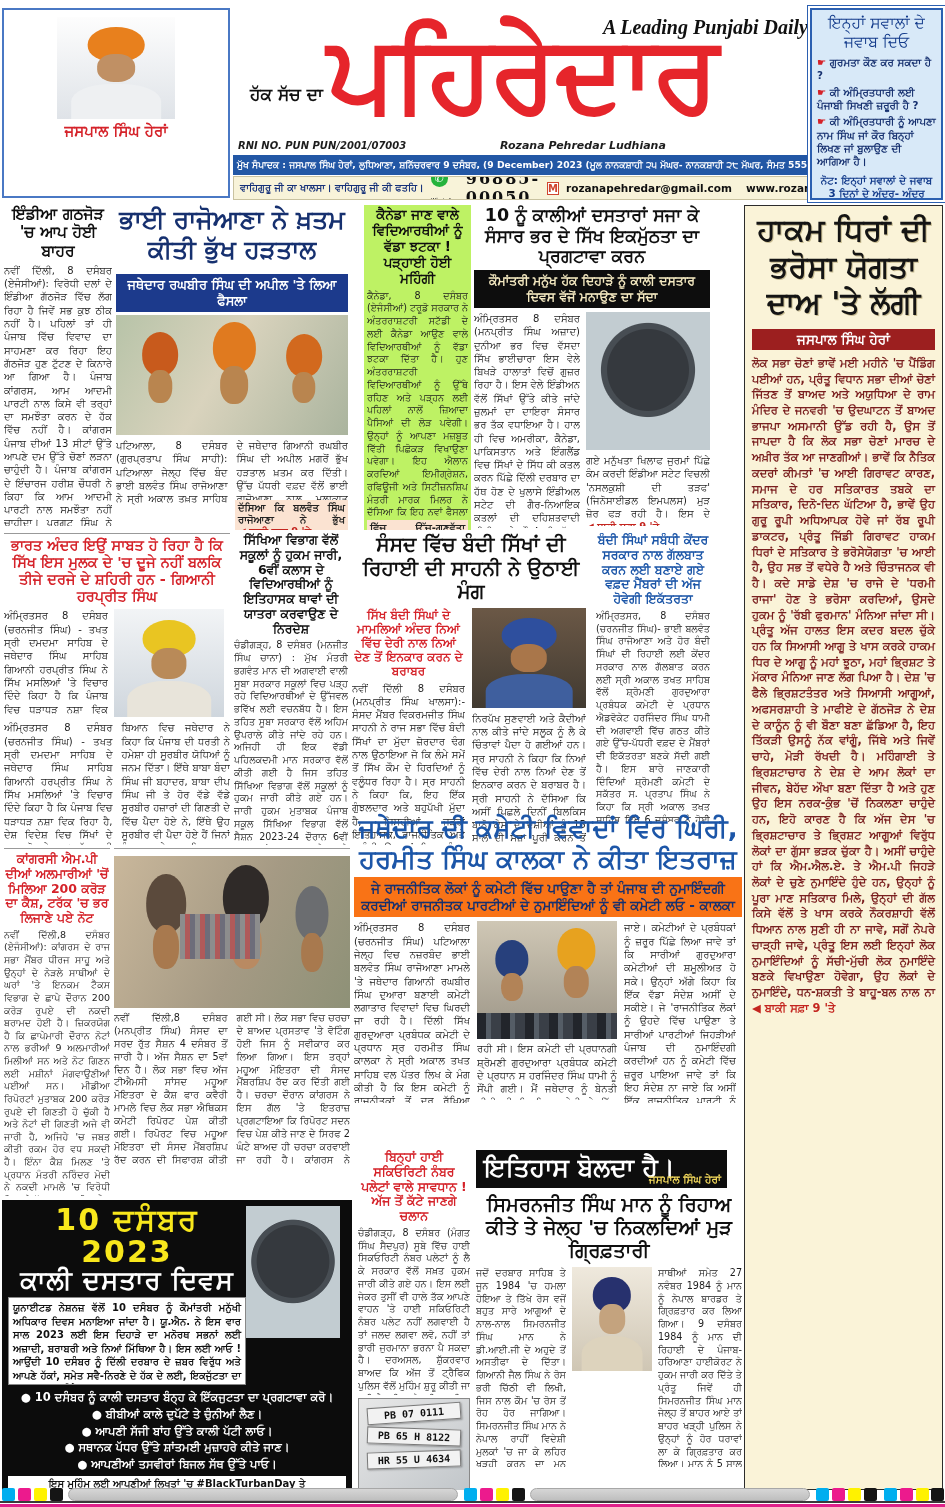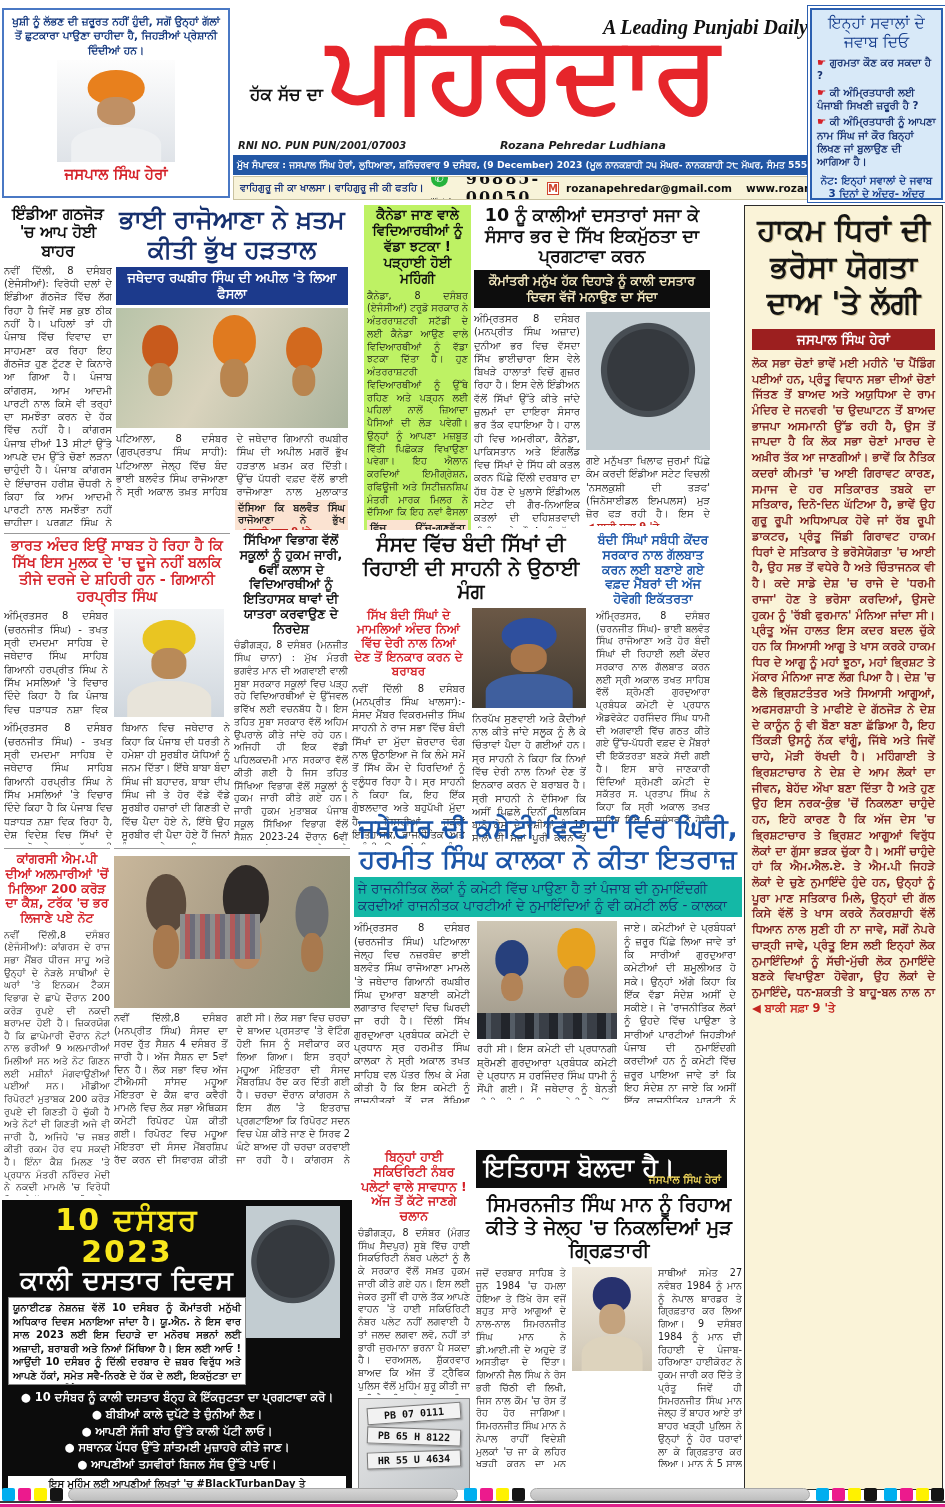--- a/index.html
+++ b/index.html
@@ -44,21 +44,21 @@
 .gmail{width:18px;height:13px;background:#fff;border:1px solid #d0452f;color:#d0452f;font-size:10px;font-weight:bold;line-height:12px;text-align:center}
 .email,.web{font-size:10.5px;font-weight:bold;color:#101010;white-space:nowrap}
 .qsbox{left:810px;top:8px;width:133px;height:192px;background:#d8e9f8;border:2px solid #2b5fb0;outline:1px solid #2b5fb0;outline-offset:2px;padding:4px 5px;overflow:hidden}
 .qs-title{font-size:15.5px;font-weight:normal;color:#123a8a;text-align:center;line-height:1.25}
 .qs-item{font-size:10.3px;font-weight:bold;color:#16306f;line-height:1.3;margin-top:3px}
 .qs-note{font-size:10.3px;font-weight:bold;color:#123a8a;text-align:center;margin-top:5px;line-height:1.3}
 .arrow{color:#d5232a}
 
 .subbar-navy{background:#1c3a8c;color:#fff;font-weight:bold;text-align:center}
 .subbar-black{background:#0d0d0d;color:#f3e8c0;font-weight:bold;text-align:center}
-.subbar-lblue{background:#14b8a6;color:#16306f;font-weight:normal;text-align:left}
+.subbar-lblue{background:#f97316;color:#16306f;font-weight:bold;text-align:center}
 .endbox{background:#fbe3d2;font-size:10px;font-weight:bold;color:#222;padding:2px 3px;text-align:justify}
 
 .edit-box{left:744px;top:205px;width:199px;height:1285px;background:#faf3d8;border:1px solid #2c2c2c;padding:6px 7px;overflow:hidden}
 .edit-hl{font-size:30px;font-weight:bold;color:#141414;text-align:center;line-height:1.22;text-shadow:1px 1px 0 #c9bd93}
 .edit-byline{background:#9c1f1f;color:#fff;font-size:13.5px;font-weight:bold;text-align:center;padding:2px 0;margin:7px 0 6px}
 .edit-body{font-size:11.4px;line-height:1.38;color:#7a1f1f;font-weight:bold;text-align:justify}
 
 .adbox{left:2px;top:1200px;width:350px;height:290px;background:#0c0c0c;padding:4px 6px;overflow:hidden}
 .ad-t1{color:#f8e71c;font-size:30px;font-weight:bold;text-align:center;letter-spacing:2px;line-height:1.05}
 .ad-t2{color:#fff;font-size:26px;font-weight:bold;text-align:center;letter-spacing:1px;line-height:1.05}
@@ -76,21 +76,20 @@
 .c{background:#00aeef}.m{background:#ec1a8d}.y{background:#fff200}.k{background:#151515}
 .botline{position:absolute;left:0;right:0;bottom:0;height:3px;background:#e0218a}
 .botline2{position:absolute;left:0;right:0;bottom:4px;height:2px;background:#3a3a3a}
 </style>
 </head>
 <body>
 
 <div id="page">
 
   <div class="abs qbox">
-    <div class="qbox-txt">ਖੁਸ਼ੀ ਨੂੰ ਲੱਭਣ ਦੀ ਜ਼ਰੂਰਤ ਨਹੀਂ ਹੁੰਦੀ, ਸਗੋਂ ਉਨ੍ਹਾਂ ਗੱਲਾਂ ਤੋਂ ਛੁਟਕਾਰਾ ਪਾਉਣਾ ਚਾਹੀਦਾ ਹੈ, ਜਿਹੜੀਆਂ ਪ੍ਰੇਸ਼ਾਨੀ ਦਿੰਦੀਆਂ ਹਨ।</div>
     <div class="ph person" style="width:118px;height:102px;margin:3px auto;--turban:#e8801d;--skin:#c09064;background:linear-gradient(#fdfdfd,#dfe3e8)">
         <div class="torso" style="--shirt:#eef0f2"></div>
       </div>
     <div class="qbox-name">ਜਸਪਾਲ ਸਿੰਘ ਹੇਰਾਂ</div>
   </div>
 
   <div class="abs masttitle">ਪਹਿਰੇਦਾਰ</div>
   <div class="abs tagline">ਹੱਕ ਸੱਚ ਦਾ</div>
   <div class="abs leading">A Leading Punjabi Daily</div>
   <div class="abs rni">RNI NO. PUN  PUN/2001/07003</div>
@@ -127,21 +126,21 @@
   <div class="abs" style="left:4px;top:205px;width:108px;height:325px;overflow:hidden">
     <div class="hl hl-black" style="font-size:15.5px">ਇੰਡੀਆ ਗਠਜੋੜ 'ਚ ਆਪ ਹੋਈ ਬਾਹਰ</div>
     <div class="body-txt" style="margin-top:4px;height:262px">
       <span>ਨਵੀਂ ਦਿੱਲੀ, 8 ਦਸੰਬਰ (ਏਜੰਸੀਆਂ): ਵਿਰੋਧੀ ਦਲਾਂ ਦੇ ਇੰਡੀਆ ਗੱਠਜੋੜ ਵਿੱਚ ਲੱਗ ਰਿਹਾ ਹੈ ਜਿਵੇਂ ਸਭ ਕੁਝ ਠੀਕ ਨਹੀਂ ਹੈ। ਪਹਿਲਾਂ ਤਾਂ ਹੀ ਪੰਜਾਬ ਵਿੱਚ ਵਿਵਾਦ ਦਾ ਸਾਹਮਣਾ ਕਰ ਰਿਹਾ ਇਹ ਗੱਠਜੋੜ ਹੁਣ ਟੁੱਟਣ ਦੇ ਕਿਨਾਰੇ ਆ ਗਿਆ ਹੈ। ਪੰਜਾਬ ਕਾਂਗਰਸ, ਆਮ ਆਦਮੀ ਪਾਰਟੀ ਨਾਲ ਕਿਸੇ ਵੀ ਤਰ੍ਹਾਂ ਦਾ ਸਮਝੌਤਾ ਕਰਨ ਦੇ ਹੱਕ ਵਿੱਚ ਨਹੀਂ ਹੈ। ਕਾਂਗਰਸ ਪੰਜਾਬ ਦੀਆਂ 13 ਸੀਟਾਂ ਉੱਤੇ ਆਪਣੇ ਦਮ ਉੱਤੇ ਚੋਣਾਂ ਲੜਨਾ ਚਾਹੁੰਦੀ ਹੈ। ਪੰਜਾਬ ਕਾਂਗਰਸ ਦੇ ਇੰਚਾਰਜ ਹਰੀਸ਼ ਚੌਧਰੀ ਨੇ ਕਿਹਾ ਕਿ ਆਮ ਆਦਮੀ ਪਾਰਟੀ ਨਾਲ ਸਮਝੌਤਾ ਨਹੀਂ ਚਾਹੀਦਾ। ਪ੍ਰਗਟ ਸਿੰਘ ਨੇ ਕਿਹਾ ਕਿ ਸੱਤਾ ਤੋਂ ਵੀ ਕੱਲ ਰਹਿਣ ਵਾਲੀ ਪਾਰਟੀ ਨਾਲ ਕਿਹੜਾ ਸਮਝੌਤਾ, ਅਸੀਂ ਹਰੀਸ਼ ਚੌਧਰੀ ਨੂੰ ਸਾਫ ਕਹਿ ਦਿੱਤਾ ਹੈ ਕਿ ਪੰਜਾਬ ਵਿੱਚ ਆਮ ਆਦਮੀ ਪਾਰਟੀ ਨਾਲ ਸਮਝੌਤਾ ਨਹੀਂ ਚਾਹੀਦਾ। ਜ਼ਿਕਰ ਕਰ ਦਈਏ ਕਿ ਇੰਡੀਆ ਗਠਜੋੜ ਵਿੱਚ ਆਮ ਆਦਮੀ ਪਾਰਟੀ ਦੇ ਨਾਲ ਸਮਝੌਤਾ ਕਰਨ ਨੂੰ ਲੈ ਕੇ ਪੰਜਾਬ ਕਾਂਗਰਸ ਵੱਲੋਂ ਪਹਿਲਾਂ ਹੀ ਇਸ ਦਾ ਵਿਰੋਧ ਕੀਤਾ ਜਾ ਰਿਹਾ ਹੈ।</span>
       
     </div>
   </div>
 
   <div class="abs" style="left:116px;top:205px;width:232px;height:325px;overflow:hidden">
     <div class="hl hl-navy" style="font-size:25px">ਭਾਈ ਰਾਜੋਆਣਾ ਨੇ ਖ਼ਤਮ ਕੀਤੀ ਭੁੱਖ ਹੜਤਾਲ</div>
-    <div class="subbar-navy" style="font-size:13px;padding:3px 2px;margin-top:3px">ਜਥੇਦਾਰ ਰਘਬੀਰ ਸਿੰਘ ਦੀ ਅਪੀਲ 'ਤੇ ਲਿਆ ਫੈਸਲਾ</div>
+    <div class="subbar-navy" style="font-size:13px;padding:3px 2px;margin-top:10px">ਜਥੇਦਾਰ ਰਘਬੀਰ ਸਿੰਘ ਦੀ ਅਪੀਲ 'ਤੇ ਲਿਆ ਫੈਸਲਾ</div>
     <div class="ph" style="width:100%;height:120px;margin-top:3px;background:linear-gradient(120deg,#b7c3a8,#d9d3bd 45%,#aab49e)">
       <div class="pmini" style="left:8%;top:14%;width:22%;height:80%;--turban:#c85a1c"></div>
       <div class="pmini" style="left:38%;top:6%;width:26%;height:92%;--turban:#e07a1f"></div>
       <div class="pmini" style="left:70%;top:16%;width:22%;height:78%;--turban:#d2691e"></div>
     </div>
     <div class="body-txt cols2" style="margin-top:4px;height:78px">
       <span>ਪਟਿਆਲਾ, 8 ਦਸੰਬਰ (ਗੁਰਪ੍ਰਤਾਪ ਸਿੰਘ ਸਾਹੀ): ਪਟਿਆਲਾ ਜੇਲ੍ਹ ਵਿੱਚ ਬੰਦ ਭਾਈ ਬਲਵੰਤ ਸਿੰਘ ਰਾਜੋਆਣਾ ਨੇ ਸ੍ਰੀ ਅਕਾਲ ਤਖ਼ਤ ਸਾਹਿਬ ਦੇ ਜਥੇਦਾਰ ਗਿਆਨੀ ਰਘਬੀਰ ਸਿੰਘ ਦੀ ਅਪੀਲ ਮਗਰੋਂ ਭੁੱਖ ਹੜਤਾਲ ਖ਼ਤਮ ਕਰ ਦਿੱਤੀ। ਉੱਚ ਪੱਧਰੀ ਵਫ਼ਦ ਵੱਲੋਂ ਭਾਈ ਰਾਜੋਆਣਾ ਨਾਲ ਮੁਲਾਕਾਤ ਕੀਤੀ ਗਈ। ਇਸ ਵਫ਼ਦ ਵਿੱਚ ਸ੍ਰੀ ਅਕਾਲ ਤਖ਼ਤ ਸਾਹਿਬ ਦੇ ਜਥੇਦਾਰ ਗਿਆਨੀ ਰਘਬੀਰ ਸਿੰਘ, ਜਥੇਦਾਰ ਗਿਆਨੀ ਸੁਲਤਾਨ ਸਿੰਘ ਅਤੇ ਸ਼੍ਰੋਮਣੀ ਕਮੇਟੀ ਦੇ ਪ੍ਰਧਾਨ ਐਡਵੋਕੇਟ ਹਰਜਿੰਦਰ ਸਿੰਘ ਧਾਮੀ ਸ਼ਾਮਲ ਸਨ। ਇਸ ਵਫ਼ਦ ਵੱਲੋਂ ਲਗਭਗ 1 ਇੱਕ ਘੰਟਾ ਭਾਈ ਬਲਵੰਤ ਸਿੰਘ ਰਾਜੋਆਣਾ ਨਾਲ ਮੁਲਾਕਾਤ ਕੀਤੀ ਗਈ। ਭਾਈ ਰਾਜੋਆਣਾ ਨਾਲ ਮੁਲਾਕਾਤ ਮਗਰੋਂ ਐਡਵੋਕੇਟ ਹਰਜਿੰਦਰ ਸਿੰਘ ਧਾਮੀ ਨੇ</span>
     </div>
     <div class="abs endbox" style="right:0;bottom:0;width:113px;height:30px;overflow:hidden">
       <span>ਦੱਸਿਆ ਕਿ ਬਲਵੰਤ ਸਿੰਘ ਰਾਜੋਆਣਾ ਨੇ ਭੁੱਖ</span>

